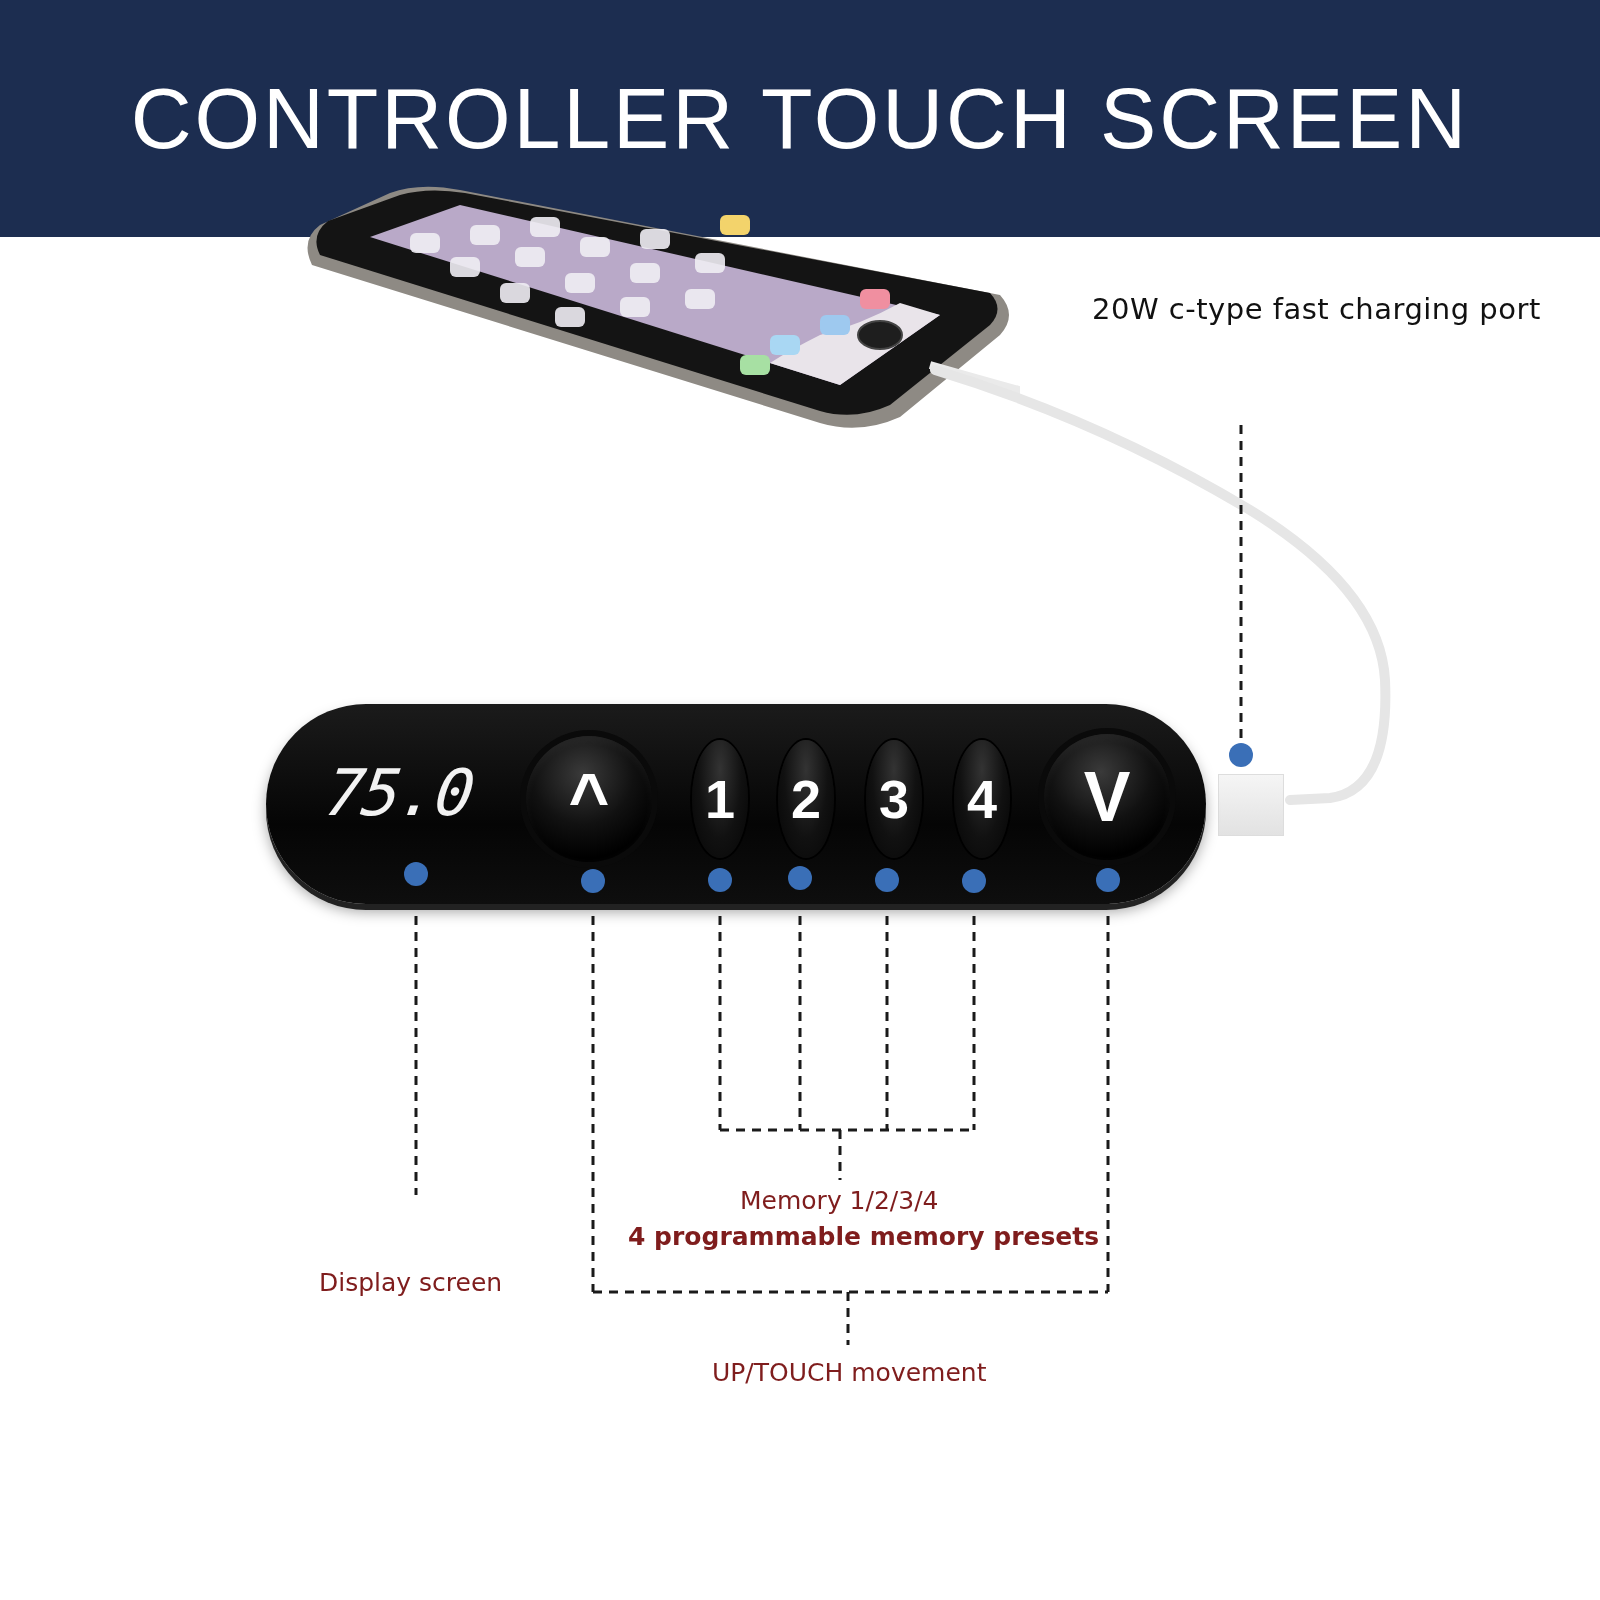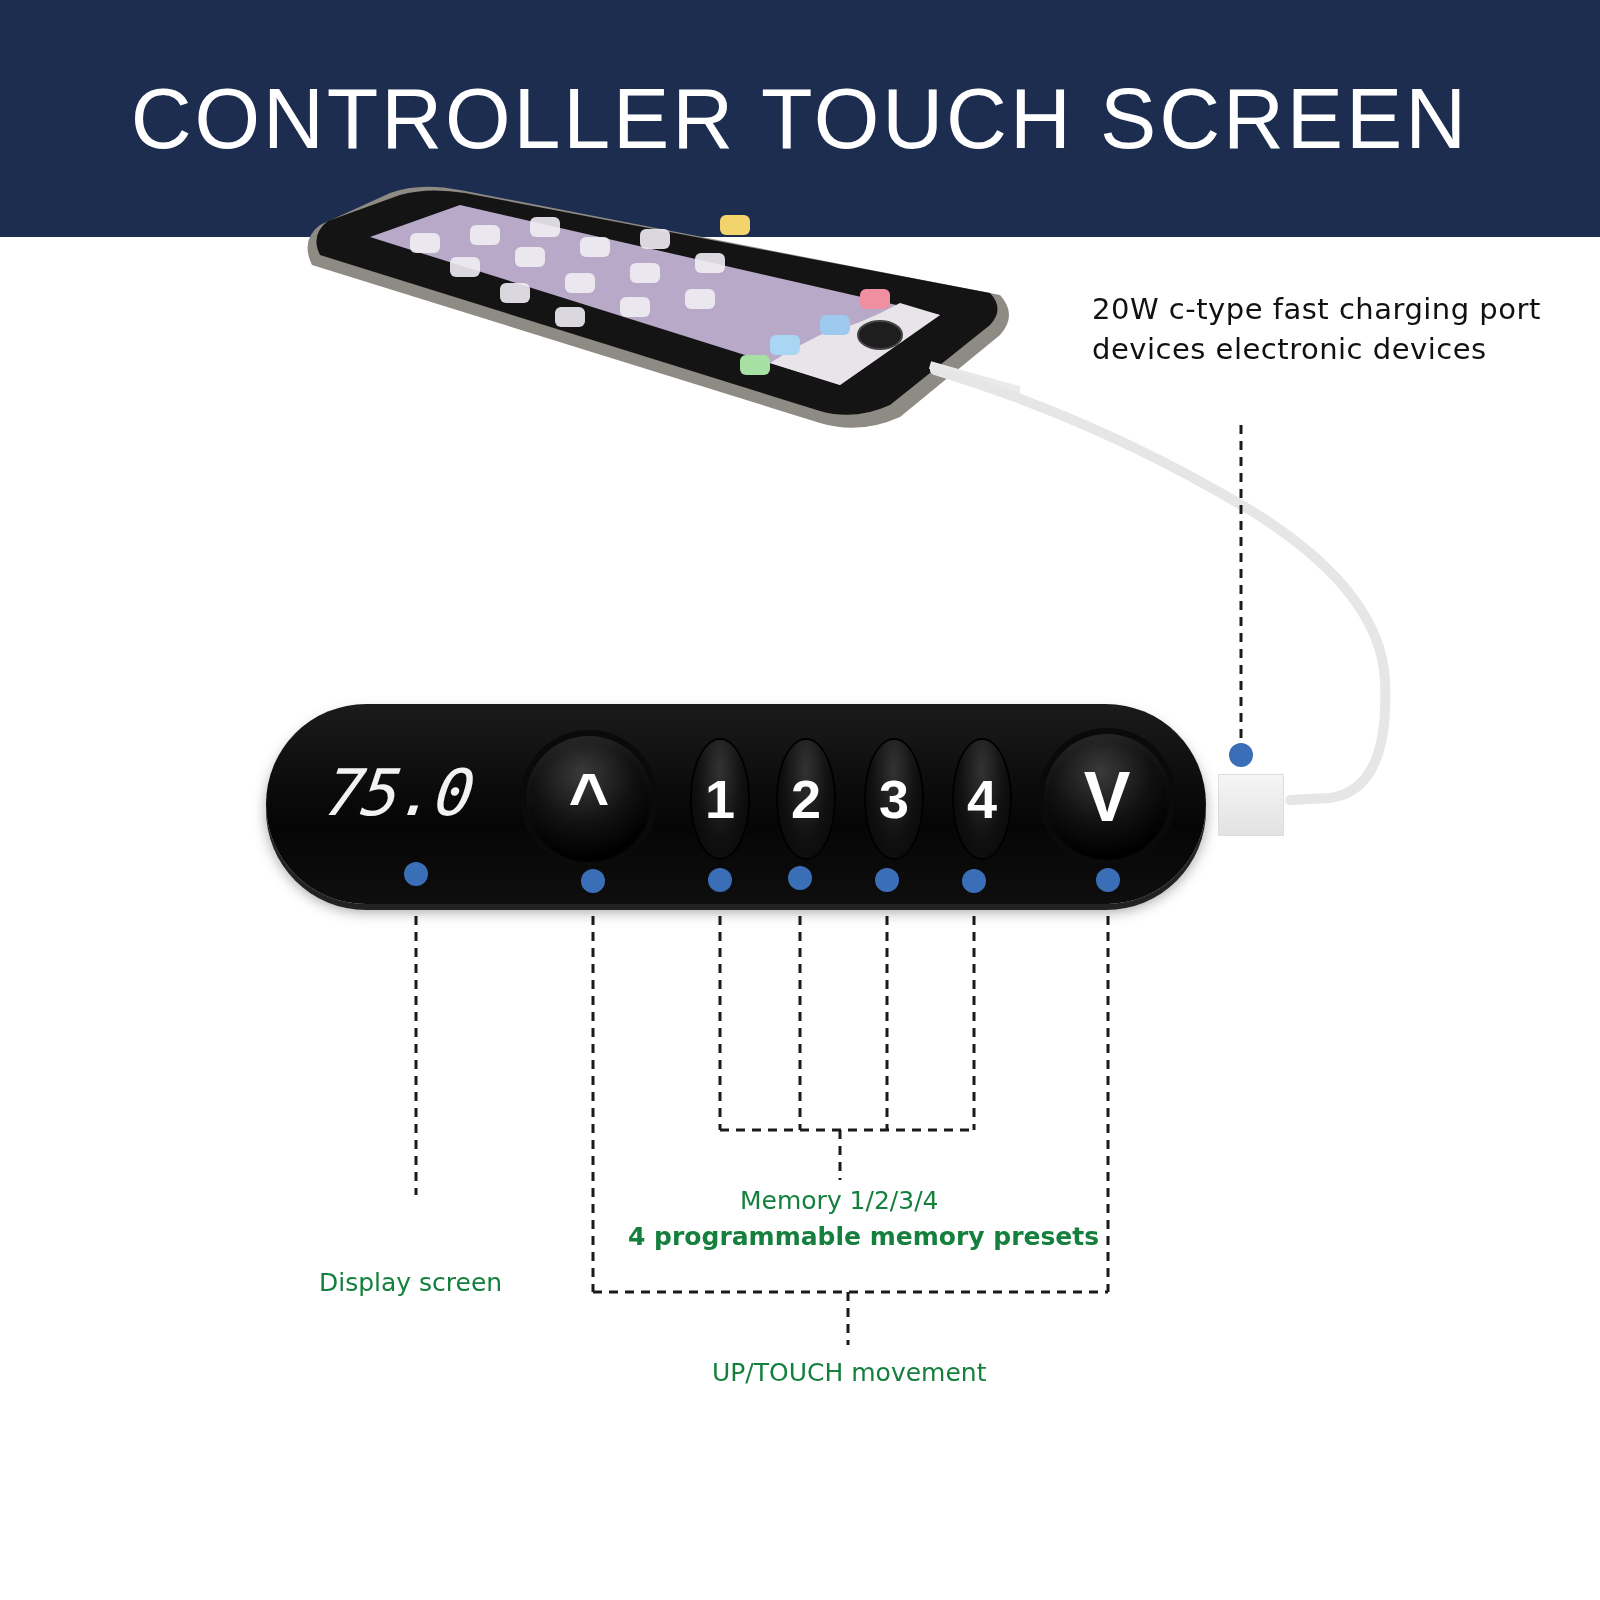--- a/index.html
+++ b/index.html
@@ -1,19 +1,19 @@
 <!DOCTYPE html>
 <html><head>
 <meta charset="utf-8">
 <style>
   html, body { margin:0; padding:0; }
   body { width:1600px; height:1600px; background:#ffffff; position:relative; overflow:hidden; font-family:"DejaVu Sans", sans-serif; color:#111; }
   .banner { position:absolute; left:0; top:0; width:1600px; height:237px; background:#1c2d50; display:flex; align-items:center; justify-content:center; }
   .banner-title { color:#fff; font-family:"Liberation Sans", sans-serif; font-size:86px; letter-spacing:3px; font-weight:400; transform:scaleX(0.98); }
-  .label { position:absolute; font-family:"DejaVu Sans", sans-serif; font-size:25px; color:#15803d; white-space:nowrap; }
+  .label { position:absolute; font-family:"DejaVu Sans", sans-serif; font-size:25px; color:#7f1d1d; white-space:nowrap; }
   .port-label { position:absolute; left:1092px; top:274px; font-size:29px; line-height:40px; letter-spacing:0.5px;margin-top:15px; }
   .port-label div { white-space:nowrap; }
   .controller { position:absolute; left:266px; top:704px; width:940px; height:200px; background:linear-gradient(180deg,#1b1b1b 0%,#050505 60%,#0e0e0e 100%); border-radius:100px; box-shadow:0 6px 0 #222, 0 8px 14px rgba(0,0,0,0.35); }
   .display { position:absolute; left:60px; top:52px; font-family:"DejaVu Sans Mono", monospace; font-style:italic; font-size:64px; color:#f2f2f2; letter-spacing:-2px; transform:skewX(-8deg); font-weight:300; }
   .btn-round { position:absolute; width:126px; height:126px; border-radius:50%; background:radial-gradient(circle at 45% 30%, #3a3a3a 0%, #111 45%, #000 75%); box-shadow:0 0 0 6px #0a0a0a, 0 4px 8px rgba(255,255,255,0.05) inset; color:#fff; display:flex; align-items:center; justify-content:center; font-family:"Liberation Sans", sans-serif; font-size:70px; font-weight:700; }
   .btn-oval { position:absolute; width:56px; height:118px; border-radius:50%; background:radial-gradient(ellipse at 50% 25%, #333 0%, #111 55%, #050505 100%); box-shadow:0 0 0 2px #000; color:#fff; display:flex; align-items:center; justify-content:center; font-family:"Liberation Sans", sans-serif; font-size:54px; font-weight:700; }
   .dot { position:absolute; width:24px; height:24px; border-radius:50%; background:#3a6fb7; }
   .usb-plug { position:absolute; left:1218px; top:774px; width:64px; height:60px; background:linear-gradient(180deg,#f5f5f5,#e2e2e2); border:1px solid #ddd; }
   svg.lines { position:absolute; left:0; top:0; }
   
@@ -85,21 +85,20 @@
     <line x1="840" y1="1130" x2="840" y2="1180"></line>
   </g>
 </svg>
 
 <div class="usb-plug"></div>
 
 <div class="dot" style="left:1229px;top:743px;"></div>
 
 <div class="port-label">
   <div>20W c-type fast charging port</div>
-  <div>devices electronic devices</div>
 </div>
 
 <div class="controller">
   <div class="display">75.0</div>
 
   <div class="btn-round" style="left:260px;top:32px;">
     <span>^</span>
   </div>
 
   <div class="btn-oval" style="left:426px;top:36px;">

